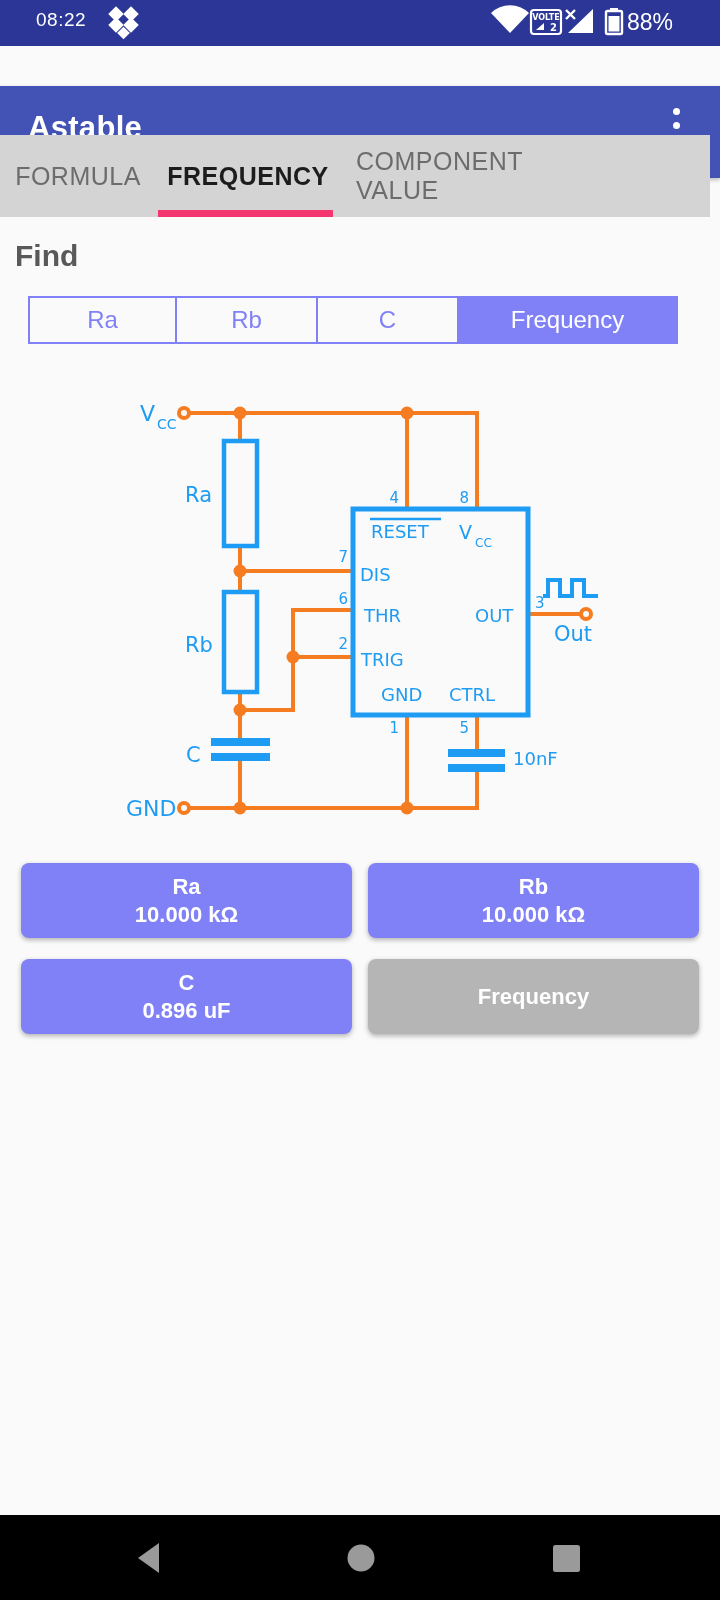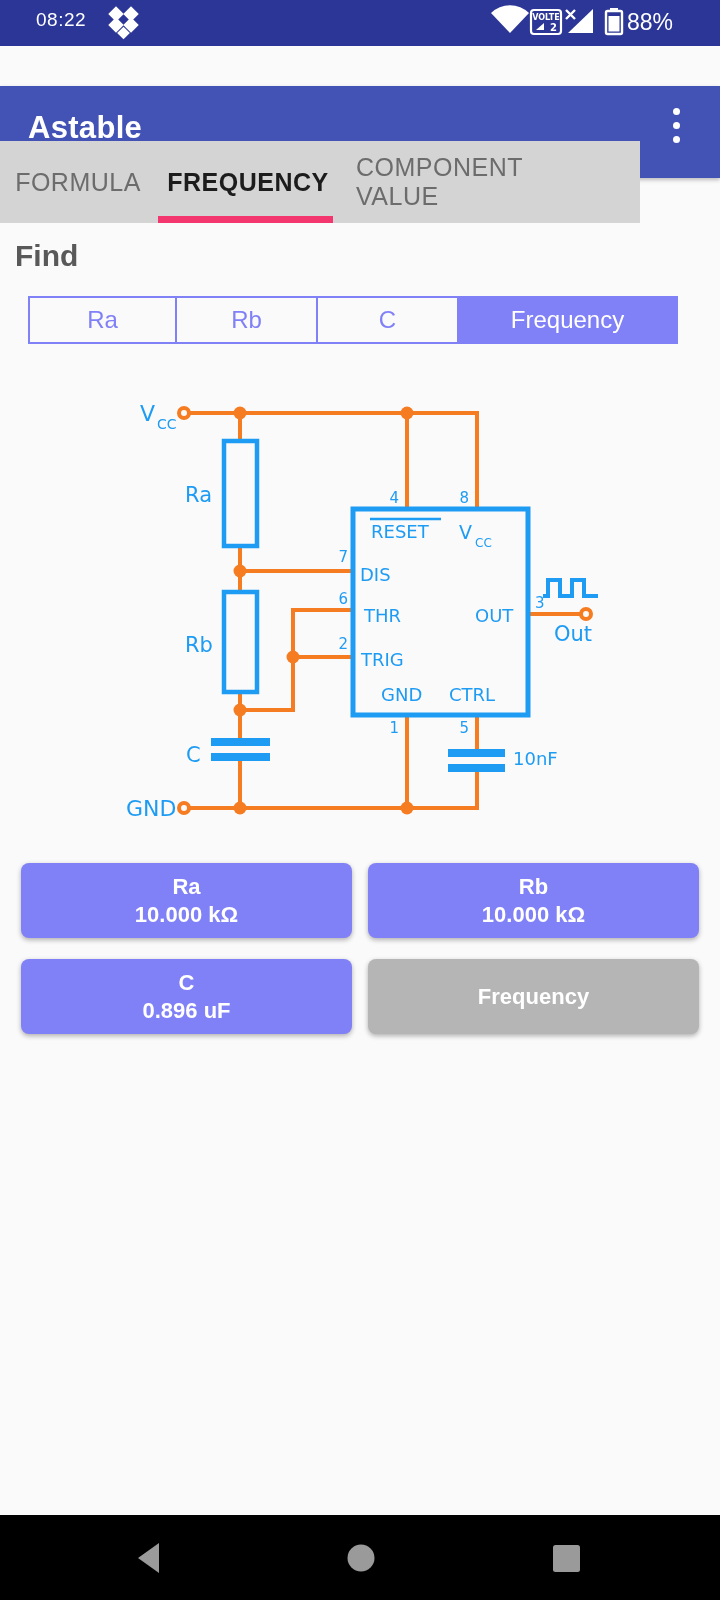--- a/index.html
+++ b/index.html
@@ -13,21 +13,21 @@
   .status-time{position:absolute;left:36px;top:9px;font-size:19px;color:#fff;letter-spacing:.5px;}
   .status-svg{position:absolute;left:0;top:0;}
   .battery-text{position:absolute;left:627px;top:9px;font-size:23px;color:#fff;}
   
   .app-bar{position:absolute;left:0;top:46px;width:720px;height:92px;background:var(--app-bar);
     box-shadow:0 2px 4px rgba(0,0,0,.25);margin-top:40px;}
   .app-title{position:absolute;left:28px;top:24px;font-size:31px;font-weight:bold;color:#fff;letter-spacing:.3px;}
   .kebab{position:absolute;right:40px;top:22px;width:8px;height:48px;}
   .kebab i{display:block;width:7px;height:7px;border-radius:50%;background:#fff;margin:0 auto 7px;}
   
-  .tab-bar{position:absolute;left:0;top:141px;width:640px;height:82px;background:var(--tab-bar);}
+  .tab-bar{position:absolute;left:0;top:135px;width:710px;height:82px;background:var(--tab-bar);}
   .tab{position:absolute;top:0;height:82px;display:flex;align-items:center;justify-content:center;
     font-size:25px;letter-spacing:.5px;color:#6C6C6C;font-weight:500;}
   .tab.active{color:#1C1C1C;font-weight:bold;}
   .tab-underline{position:absolute;left:158px;top:75px;width:175px;height:7px;background:var(--tab-underline);}
   
   .find-heading{position:absolute;left:15px;top:239px;font-size:30px;font-weight:bold;color:#595959;}
   .segmented{position:absolute;left:28px;top:296px;height:48px;display:flex;}
   .seg{box-sizing:border-box;height:48px;display:flex;align-items:center;justify-content:center;
     font-size:24px;color:var(--accent-purple);background:var(--bg);
     border:2px solid var(--accent-purple);border-right:none;}

